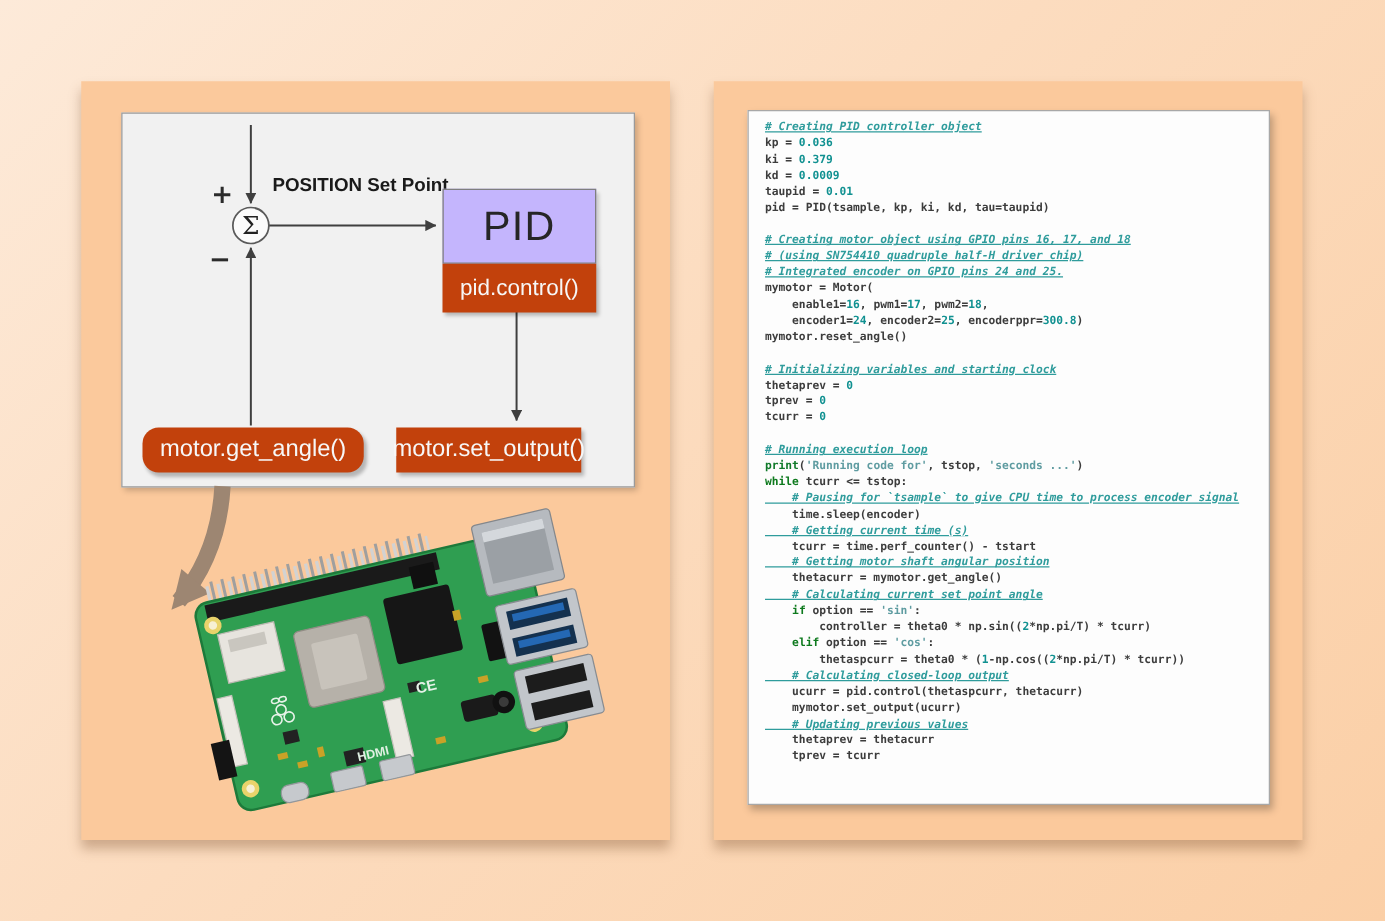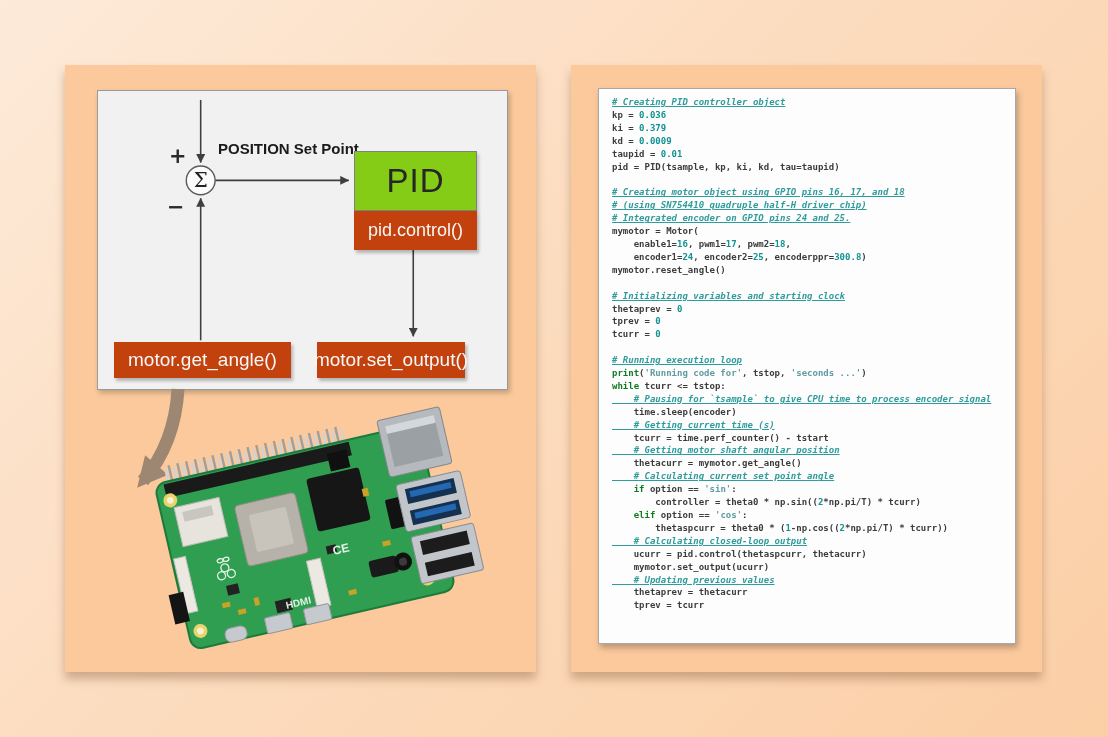--- a/index.html
+++ b/index.html
@@ -30,32 +30,32 @@
     border: 1px solid #9a9a9a;
     box-shadow: 2px 3px 5px rgba(0,0,0,0.22);
   }
   .diagram-box svg.connectors { position: absolute; inset: 0; width: 100%; height: 100%; }
   .setpoint-label {
     position: absolute; left: 120px; top: 9px;
     font-size: 15px; font-weight: bold; color: #1a1a1a; margin-top: 40px;
   }
   .pid-block {
     position: absolute; left: 256px; top: 60px; width: 123px; height: 60px;
-    background: #84cc16; border: 1px solid #7f7f7f;
+    background: #c4b5fd; border: 1px solid #7f7f7f;
     display: flex; align-items: center; justify-content: center;
     font-size: 33px; color: #262626; letter-spacing: 1px;
     box-shadow: 2px 3px 3px rgba(0,0,0,0.18);
   }
   .dark-block {
     position: absolute; background: #c2410c; color: #f7f7f7;
     display: flex; align-items: center; justify-content: center;
     box-shadow: 2px 3px 3px rgba(0,0,0,0.25);
   }
   .pid-method { left: 256px; top: 120px; width: 123px; height: 39px; font-size: 18px; }
-  .block-left { left: 16px;  top: 251px; width: 177px; height: 36px; font-size: 19px; }
+  .block-left { left: 16px;  top: 251px; width: 177px; height: 36px; font-size: 19px; border-radius: 13px; }
   .block-right{ left: 219px; top: 251px; width: 148px; height: 36px; font-size: 19px; }
 
   .sum-sigma { font-family: "DejaVu Serif", serif; font-size: 20px; fill: #222; }
   .sum-sign  { font-family: "DejaVu Sans", sans-serif; font-size: 21px; font-weight: bold; fill: #2b2b2b; }
 
   .pi-scene { position: absolute; left: 18px; top: 320px; width: 440px; height: 285px; }
 
   
   .code-box {
     position: absolute;

